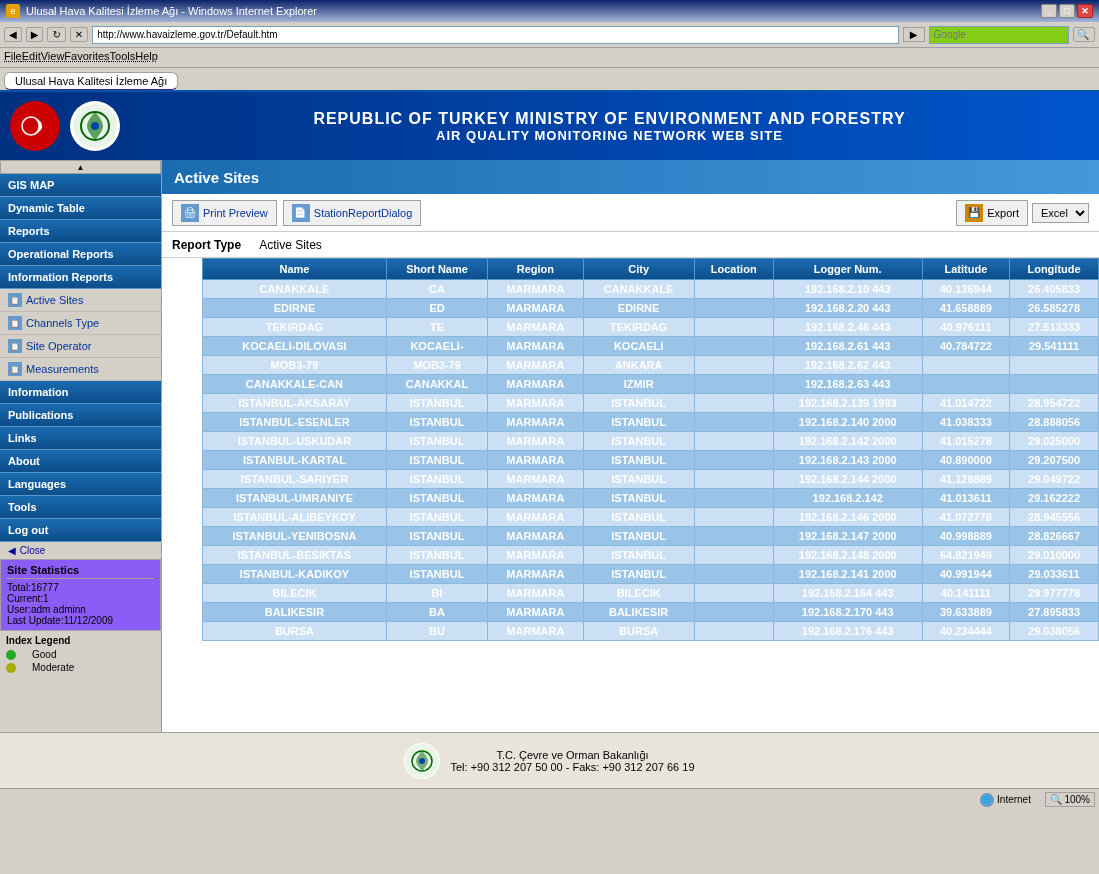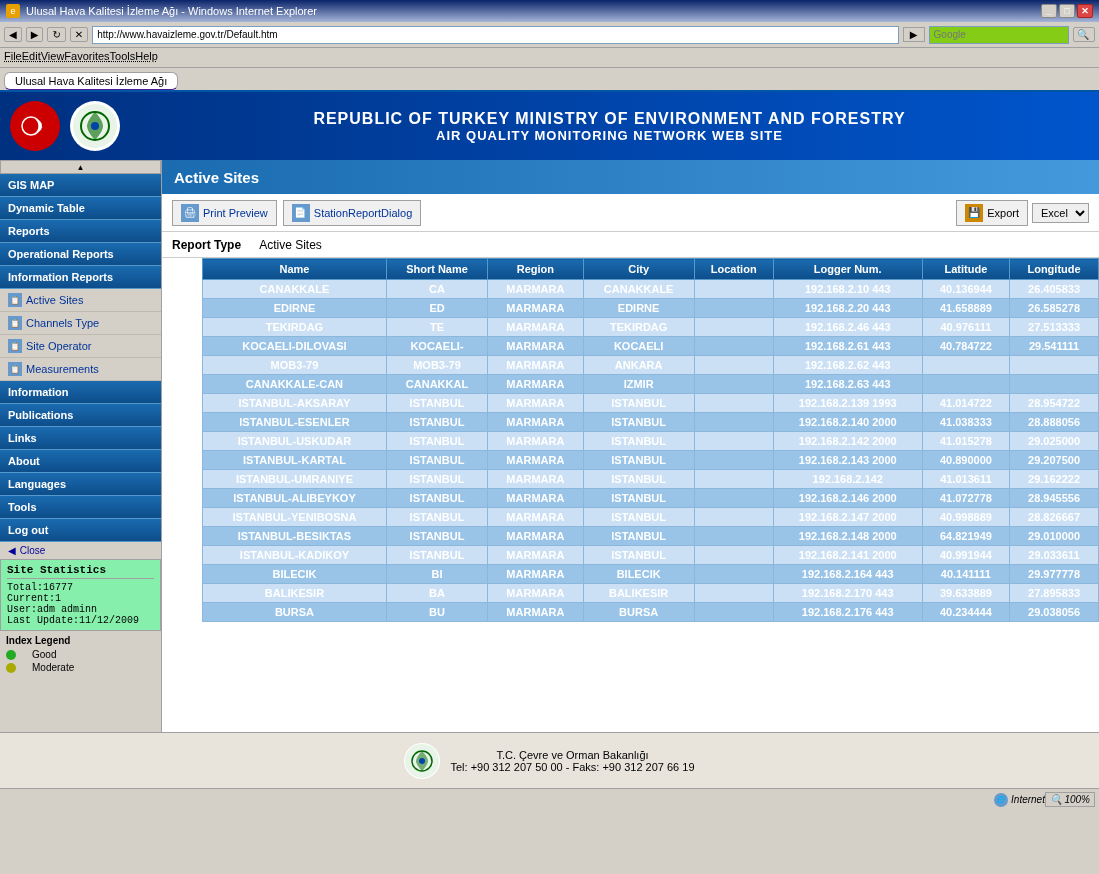--- a/index.html
+++ b/index.html
@@ -109,25 +109,24 @@
       padding: 4px 8px;
       font-size: 11px;
       color: #003399;
       cursor: pointer;
       background: #d4d0c8;
       border-bottom: 1px solid #c0bbb0;
     }
     .sidebar-submenu-icon { width: 14px; height: 14px; background: #6699cc; margin-right: 4px; display: flex; align-items: center; justify-content: center; font-size: 8px; color: white; flex-shrink: 0; }
 
     .sidebar-stats {
-      background: #86efac;
+      background: #8b5cf6;
       border: 1px solid #a0a0a0;
       padding: 4px 6px;
       font-size: 10px;
-      font-family: Liberation Mono, monospace;
     }
     .stats-title { font-weight: bold; font-size: 11px; border-bottom: 1px solid #a0a0a0; margin-bottom: 3px; padding-bottom: 2px; }
 
     .index-legend { padding: 4px 6px; font-size: 10px; }
     .legend-title { font-weight: bold; margin-bottom: 3px; }
     .legend-item { display: flex; align-items: center; gap: 16px; margin-bottom: 2px; }
     .legend-dot { width: 10px; height: 10px; border-radius: 50%; flex-shrink: 0; }
 
     .sidebar-close { display: flex; align-items: center; gap: 4px; padding: 3px 8px; font-size: 10px; cursor: pointer; color: #000099; background: #d4d0c8; }
 
@@ -235,21 +234,21 @@
       background: #d4d0c8;
       border-top: 1px solid #a0a0a0;
       display: flex;
       align-items: center;
       justify-content: space-between;
       padding: 1px 4px;
       height: 22px;
       font-size: 10px;
     }
     .status-left { display: flex; align-items: center; gap: 4px; }
-    .status-right { display: flex; align-items: center; gap: 0; font-style: italic; }
+    .status-right { display: flex; align-items: center; gap: 14px; }
     .internet-badge { display: flex; align-items: center; gap: 3px; }
     .internet-icon { width: 14px; height: 14px; background: #6699cc; border-radius: 50%; display: flex; align-items: center; justify-content: center; font-size: 7px; color: white; }
     .zoom-badge { background: #d4d0c8; border: 1px solid #a0a0a0; padding: 1px 4px; display: flex; align-items: center; gap: 2px; }
   </style>
 </head>
 <body>
 
 <div class="browser-title-bar">
   <div class="browser-title-icon">e</div>
   <span class="browser-title-text">Ulusal Hava Kalitesi İzleme Ağı - Windows Internet Explorer</span>
@@ -509,20 +508,30 @@
                 <td>ISTANBUL-KARTAL</td>
                 <td>ISTANBUL</td>
                 <td>MARMARA</td>
                 <td>ISTANBUL</td>
                 <td></td>
                 <td>192.168.2.143 2000</td>
                 <td>40.890000</td>
                 <td>29.207500</td>
               </tr>
               <tr>
+                <td>ISTANBUL-SARIYER</td>
+                <td>ISTANBUL</td>
+                <td>MARMARA</td>
+                <td>ISTANBUL</td>
+                <td></td>
+                <td>192.168.2.144 2000</td>
+                <td>41.128889</td>
+                <td>29.049722</td>
+              </tr>
+              <tr>
                 <td>ISTANBUL-UMRANIYE</td>
                 <td>ISTANBUL</td>
                 <td>MARMARA</td>
                 <td>ISTANBUL</td>
                 <td></td>
                 <td>192.168.2.142</td>
                 <td>41.013611</td>
                 <td>29.162222</td>
               </tr>
               <tr>

